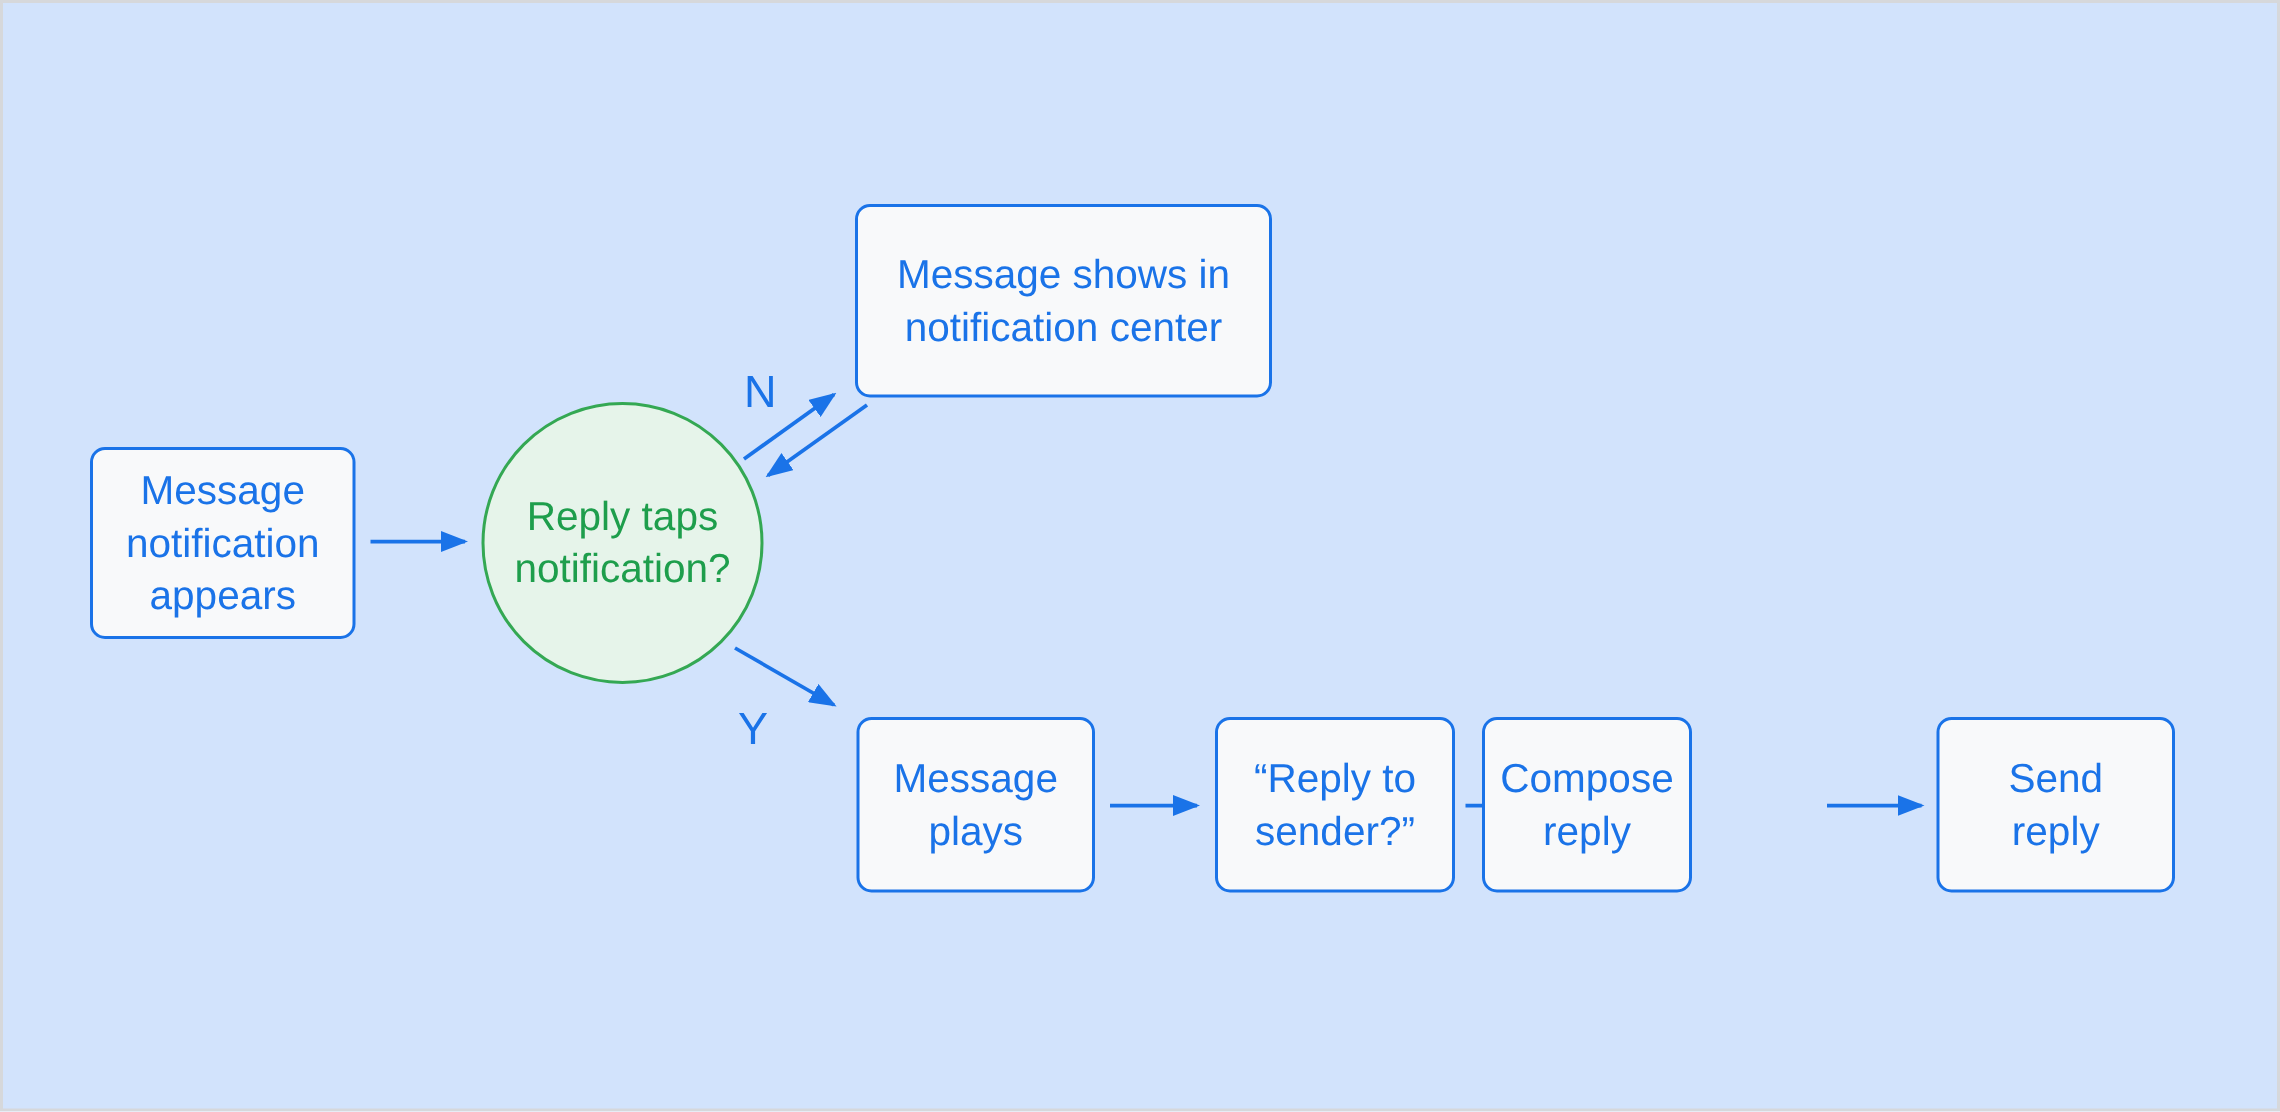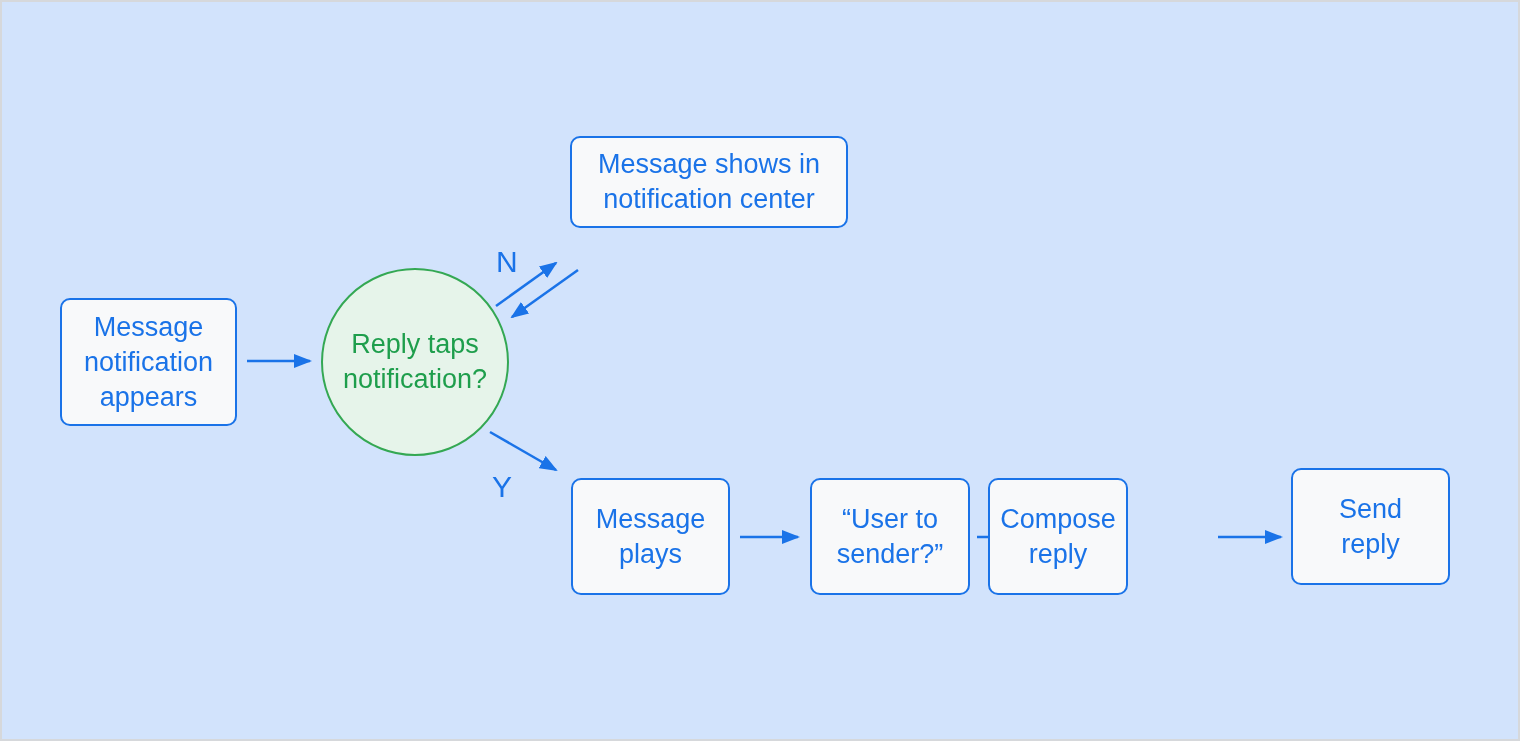--- a/index.html
+++ b/index.html
@@ -64,25 +64,25 @@
   #edges line {
     stroke: var(--blue);
     stroke-width: 2.5;
     fill: none;
   }
   #edges marker path { fill: var(--blue); }
 
   
   #node-start            { left: 60px;   top: 298px; width: 177px; height: 128px; }
   #node-decision         { left: 321px;  top: 268px; width: 188px; height: 188px; }
-  #node-notif-center     { left: 570px;  top: 136px; width: 278px; height: 92px; }
+  #node-notif-center     { left: 570px;  top: 136px; width: 278px; height: 129px; }
   #node-message-plays    { left: 571px;  top: 478px; width: 159px; height: 117px; }
   #node-reply-to-sender  { left: 810px;  top: 478px; width: 160px; height: 117px; }
   #node-compose-reply    { left: 988px; top: 478px; width: 140px; height: 117px; }
-  #node-send-reply       { left: 1291px; top: 468px; width: 159px; height: 117px; }
+  #node-send-reply       { left: 1291px; top: 478px; width: 159px; height: 117px; }
 
   #label-no  { left: 496px; top: 247px; }
   #label-yes { left: 492px; top: 472px; }
 </style>
 </head>
 <body>
 
 <div id="stage">
 
   <svg id="edges" viewBox="0 0 1520 741" xmlns="http://www.w3.org/2000/svg" aria-hidden="true">
@@ -115,21 +115,21 @@
     <span>Message shows in
 notification center</span>
   </div>
 
   <div id="node-message-plays" class="node">
     <span>Message
 plays</span>
   </div>
 
   <div id="node-reply-to-sender" class="node">
-    <span>“User to
+    <span>“Reply to
 sender?”</span>
   </div>
 
   <div id="node-compose-reply" class="node">
     <span>Compose
 reply</span>
   </div>
 
   <div id="node-send-reply" class="node">
     <span>Send

